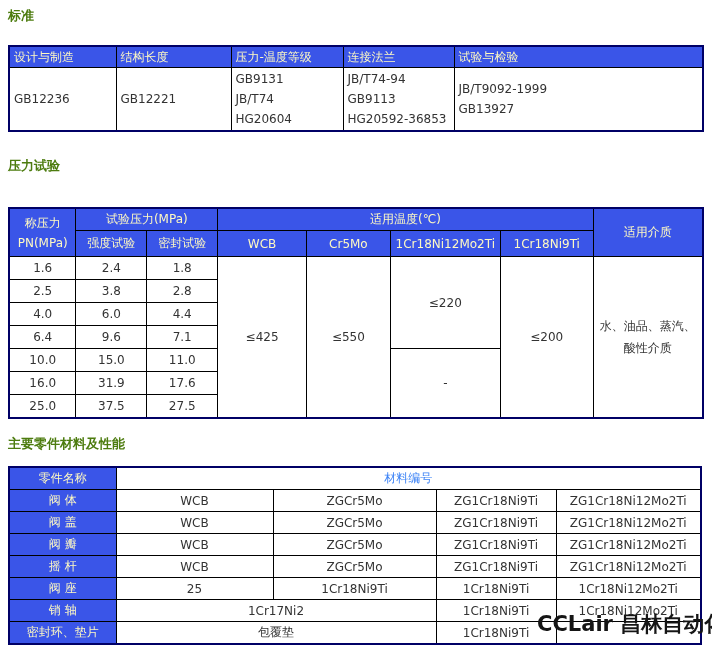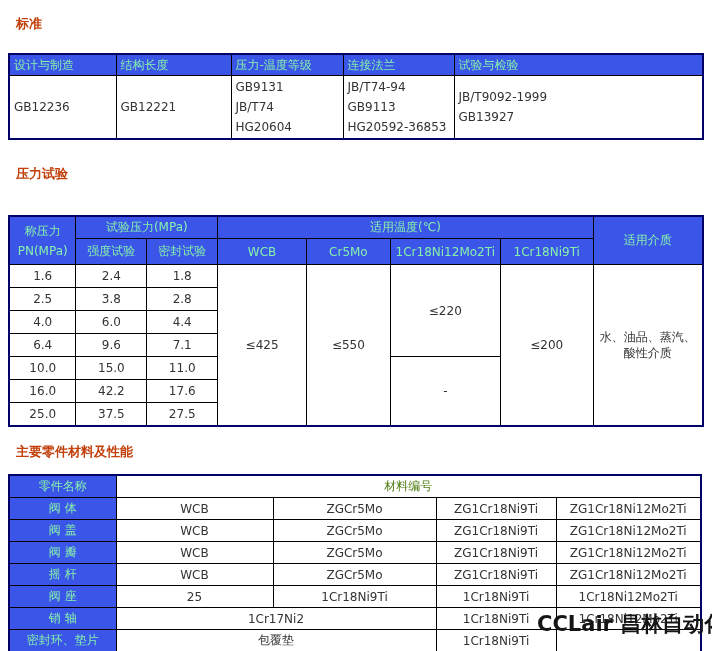--- a/index.html
+++ b/index.html
@@ -8,42 +8,42 @@
     width:712px; height:651px;
     background:#ffffff;
     font-family:"DejaVu Sans","Liberation Sans",sans-serif;
     color:#000;
     overflow:hidden;
   }
   .content { padding:8px; }
   .sec-title {
     font-size:13px;
     font-weight:bold;
-    color:#c2410c;
+    color:#4d7c0f;
     line-height:15px;
-    margin:8px;
+    margin:0;
   }
   .t1-title { margin-bottom:22px; }
   .t2-title { margin-bottom:17px; }
   .t3-title { margin-bottom:15px; }
   table {
     border-collapse:collapse;
     table-layout:fixed;
     border:2px solid #000066;
     background:#fff;
   }
   td, th {
     border:1px solid #000000;
     font-size:12px;
     font-weight:normal;
     padding:0;
     overflow:hidden;
     color:#333333;
   }
-  .hdr { background:#3a55e8; color:#86efac; }
+  .hdr { background:#3a55e8; color:#fef9c3; }
   
   .tbl-standards { margin-bottom:26px; }
   .tbl-standards th {
     height:20px;
     text-align:left;
     padding-left:4px;
   }
   .tbl-standards td {
     height:62px;
     vertical-align:middle;
@@ -56,31 +56,31 @@
   .tbl-pressure th { text-align:center; }
   .tbl-pressure .hr1 th { height:21px; }
   .tbl-pressure .hr2 th { height:25px; }
   .tbl-pressure td {
     height:22px;
     text-align:center;
     vertical-align:middle;
   }
   .tbl-pressure .media-cell {
     padding:10px 6px;
-    line-height:16px;
+    line-height:22px;
   }
   .two-line { line-height:20px; }
   
   .tbl-materials th { height:21px; }
   .tbl-materials td {
     height:21px;
     text-align:center;
     vertical-align:middle;
   }
-  .tbl-materials .mat-hdr { background:#ffffff; color:#4d7c0f;margin-left:44px; }
+  .tbl-materials .mat-hdr { background:#ffffff; color:#3b82f6;margin-left:44px; }
   .watermark {
     position:absolute;
     left:537px; top:610px;
     font-size:21px;
     font-weight:bold;
     color:#151515;
     white-space:nowrap;
     letter-spacing:0px;
     z-index:5;
   }
@@ -191,21 +191,21 @@
         <td>7.1</td>
       </tr>
       <tr>
         <td>10.0</td>
         <td>15.0</td>
         <td>11.0</td>
         <td rowspan="3">-</td>
       </tr>
       <tr>
         <td>16.0</td>
-        <td>42.2</td>
+        <td>31.9</td>
         <td>17.6</td>
       </tr>
       <tr>
         <td>25.0</td>
         <td>37.5</td>
         <td>27.5</td>
       </tr>
     </tbody>
       </table>
 

